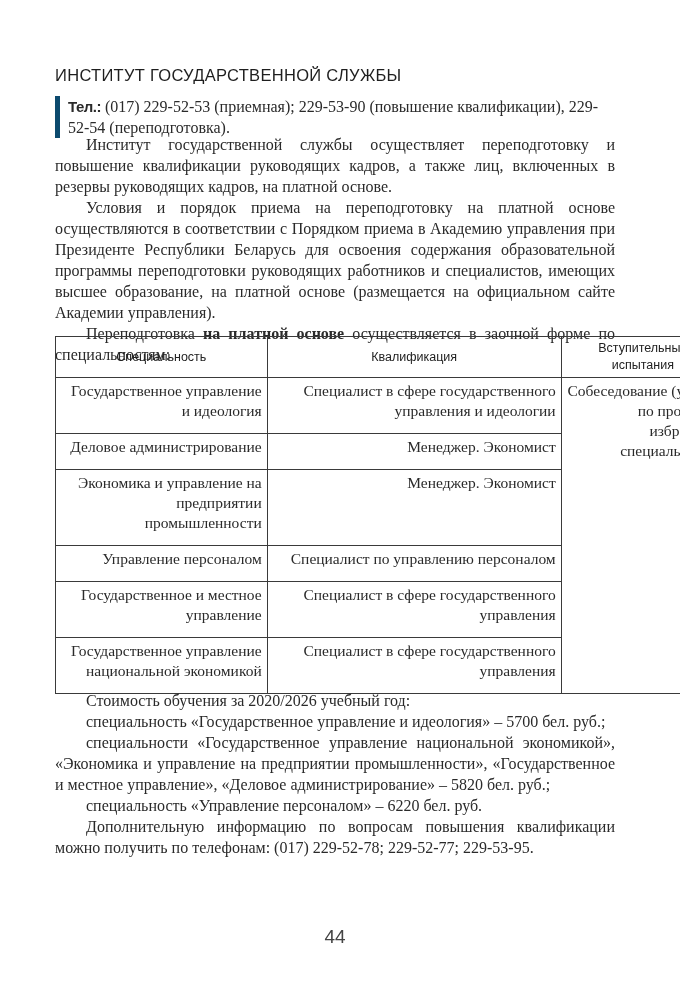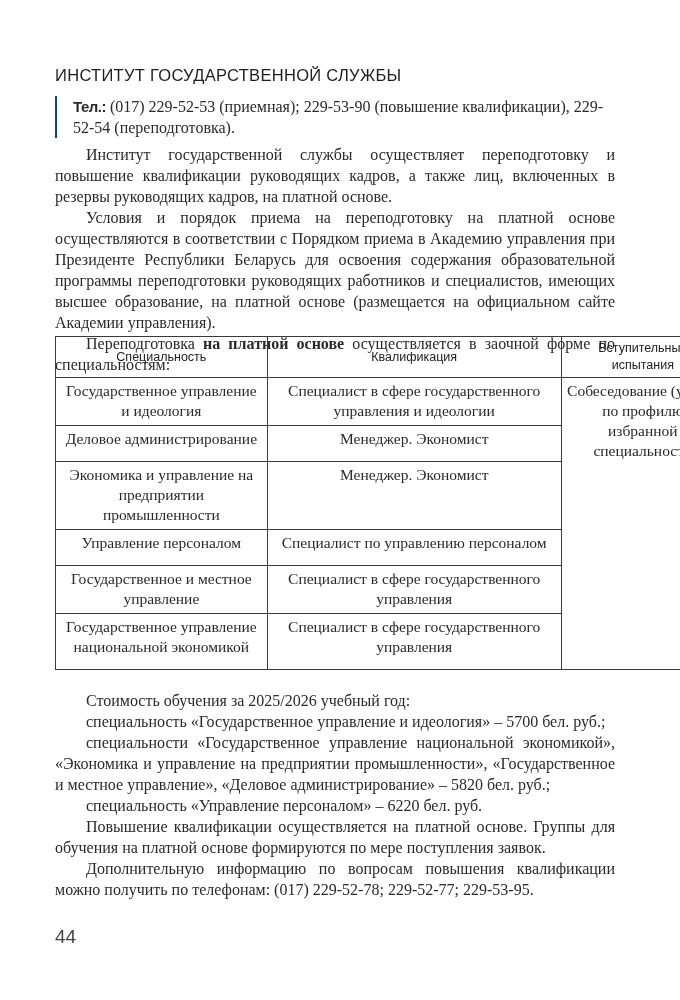--- a/index.html
+++ b/index.html
@@ -3,39 +3,39 @@
 <meta charset="utf-8">
 <style>
   html, body { margin: 0; padding: 0; background: #ffffff; }
   body { width: 680px; height: 1000px; position: relative; overflow: hidden;
          font-family: "Liberation Serif", "DejaVu Serif", serif; color: #2a2a2a; }
   .page { position: absolute; left: 55px; top: 0; width: 560px; }
   .title { position: absolute; top: 66px; left: 0; width: 560px; 
            font-family: "Liberation Sans", "DejaVu Sans", sans-serif; font-size: 16.5px;
            letter-spacing: 0.3px; color: #1e1e1e; }
   .phones { position: absolute; top: 96px; left: 0; width: 560px;
-            border-left: 2px solid #0c4a6e; padding-left: 16px; box-sizing: border-box;
+            border-left: 5px solid #0c4a6e; padding-left: 8px; box-sizing: border-box;
             font-size: 16px; line-height: 21px; }
   .phones .lbl { font-family: "Liberation Sans", "DejaVu Sans", sans-serif; font-weight: bold;
                  font-size: 15px; letter-spacing: -0.5px; }
   .text { font-size: 16px; line-height: 21px; text-align: justify; }
   .p { margin: 0; }
   .ind { text-indent: 31px; }
-  .blk1 { position: absolute; top: 144px; left: 0; width: 560px; }
+  .blk1 { position: absolute; top: 134px; left: 0; width: 560px; }
   table { position: absolute; top: 336px; left: 0; width: 670px; border-collapse: collapse;
           font-size: 15.5px; line-height: 20px; }
-  th, td { border: 1.3px solid #3a3a3a; vertical-align: top; text-align: center;
-           padding: 3px 5px 4px 5px; }
+  th, td { border: 1.3px solid #3a3a3a; vertical-align: top; text-align: right;
+           padding: 3px 5px 12px 5px; }
   th { font-family: "Liberation Sans", "DejaVu Sans", sans-serif; font-weight: normal;
        font-size: 12.5px; line-height: 17px; text-align: center; vertical-align: middle;
        height: 36px; padding: 2px 4px; color: #222; }
   .c1 { width: 166px; } .c2 { width: 234px; margin-left: 18px; } .c3 { width: 126px; }
   .r2 { height: 36px; } .r3 { height: 56px; margin-top: 28px; }
   .blk2 { position: absolute; top: 690px; left: 0; width: 560px; }
-  .pagenum { position: absolute; top: 926px; left: 0; width: 560px; text-align: left;
+  .pagenum { position: absolute; top: 926px; left: 0; width: 560px; text-align: center;
              font-family: "Liberation Sans", "DejaVu Sans", sans-serif; font-size: 19px;
              color: #444; font-weight: 300; }
   b.bold { font-weight: bold; }
 </style>
 </head>
 <body>
 
 <div class="page">
 
   <div class="title">ИНСТИТУТ ГОСУДАРСТВЕННОЙ СЛУЖБЫ</div>
@@ -79,22 +79,21 @@
       <td>Специалист в сфере государственного управления</td>
     </tr>
     <tr class="r3">
       <td>Государственное управление национальной экономикой</td>
       <td>Специалист в сфере государственного управления</td>
     </tr>
   </tbody>
     </table>
 
   <div class="blk2 text">
-    <p class="p ind">Стоимость обучения за 2025/2026 учебный год:</p>
+    <p class="p ind">Стоимость обучения за 2020/2026 учебный год:</p>
     <p class="p ind">специальность «Государственное управление и идеология» – 5700 бел. руб.;</p>
     <p class="p ind">специальности «Государственное управление национальной экономикой», «Экономика и управление на предприятии промышленности», «Государственное и местное управление», «Деловое администрирование» – 5820 бел. руб.;</p>
     <p class="p ind">специальность «Управление персоналом» – 6220 бел. руб.</p>
-    <p class="p ind">Повышение квалификации осуществляется на платной основе. Группы для обучения на платной основе формируются по мере поступления заявок.</p>
     <p class="p ind">Дополнительную информацию по вопросам повышения квалификации можно получить по телефонам: (017) 229-52-78; 229-52-77; 229-53-95.</p>
   </div>
 
   <div class="pagenum">44</div>
 </div>
 
 </body></html>

